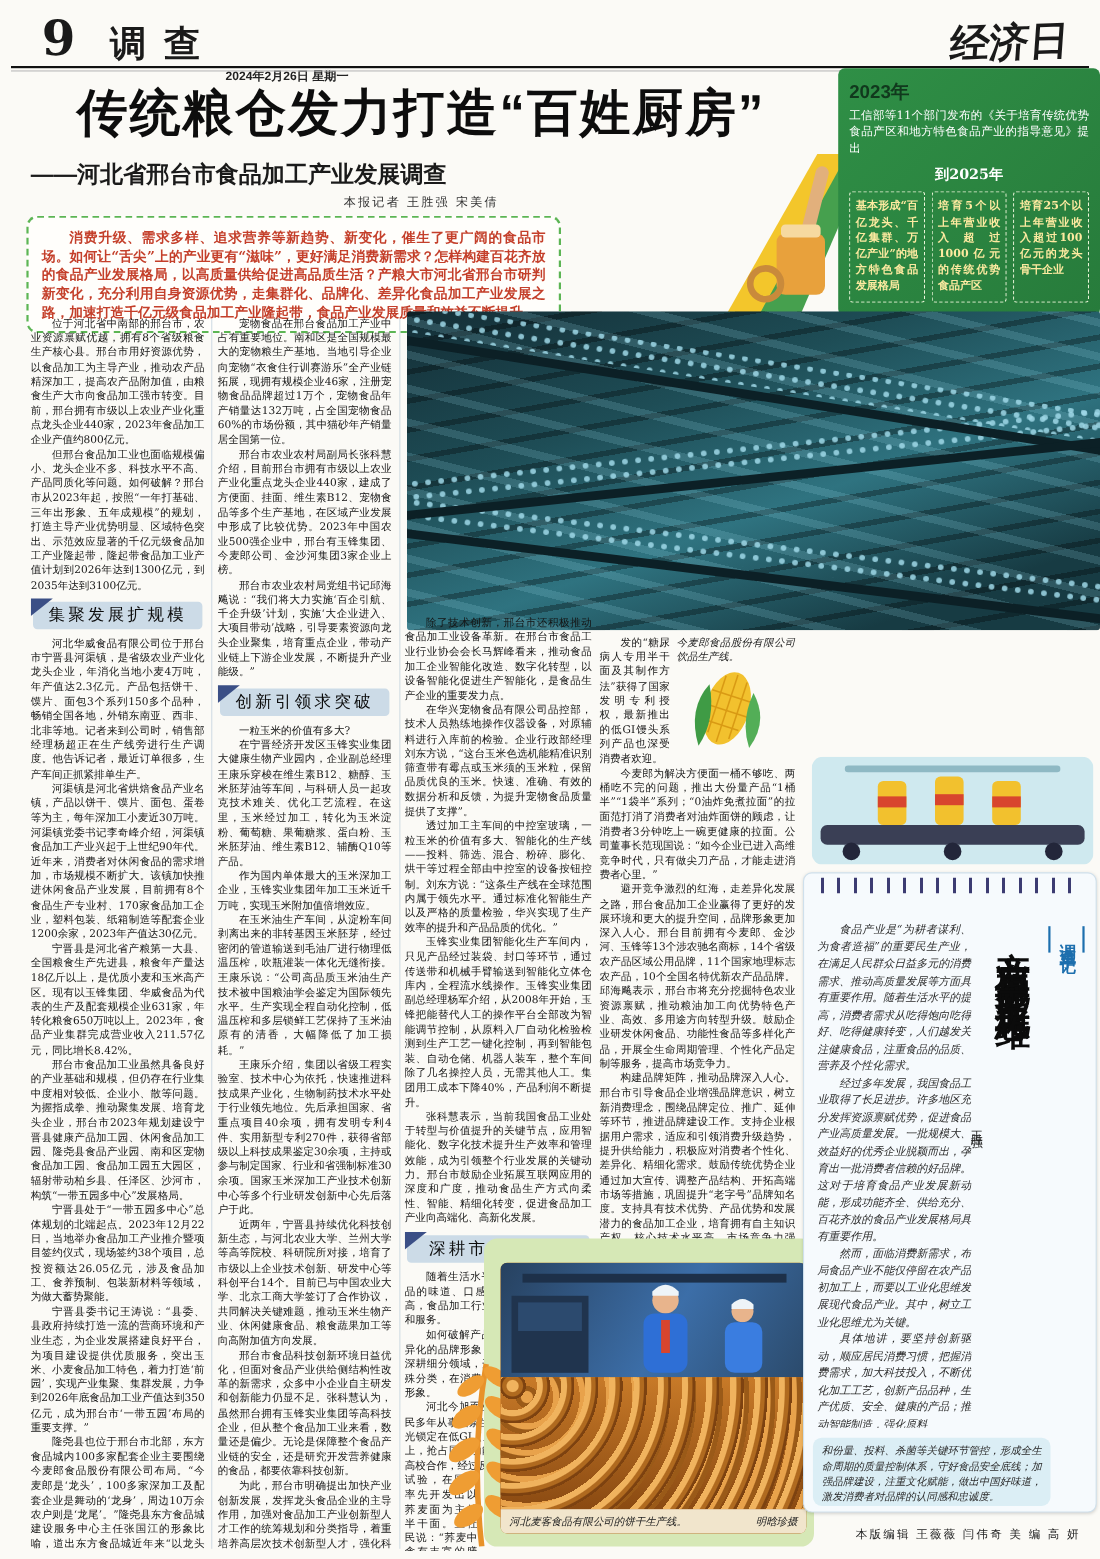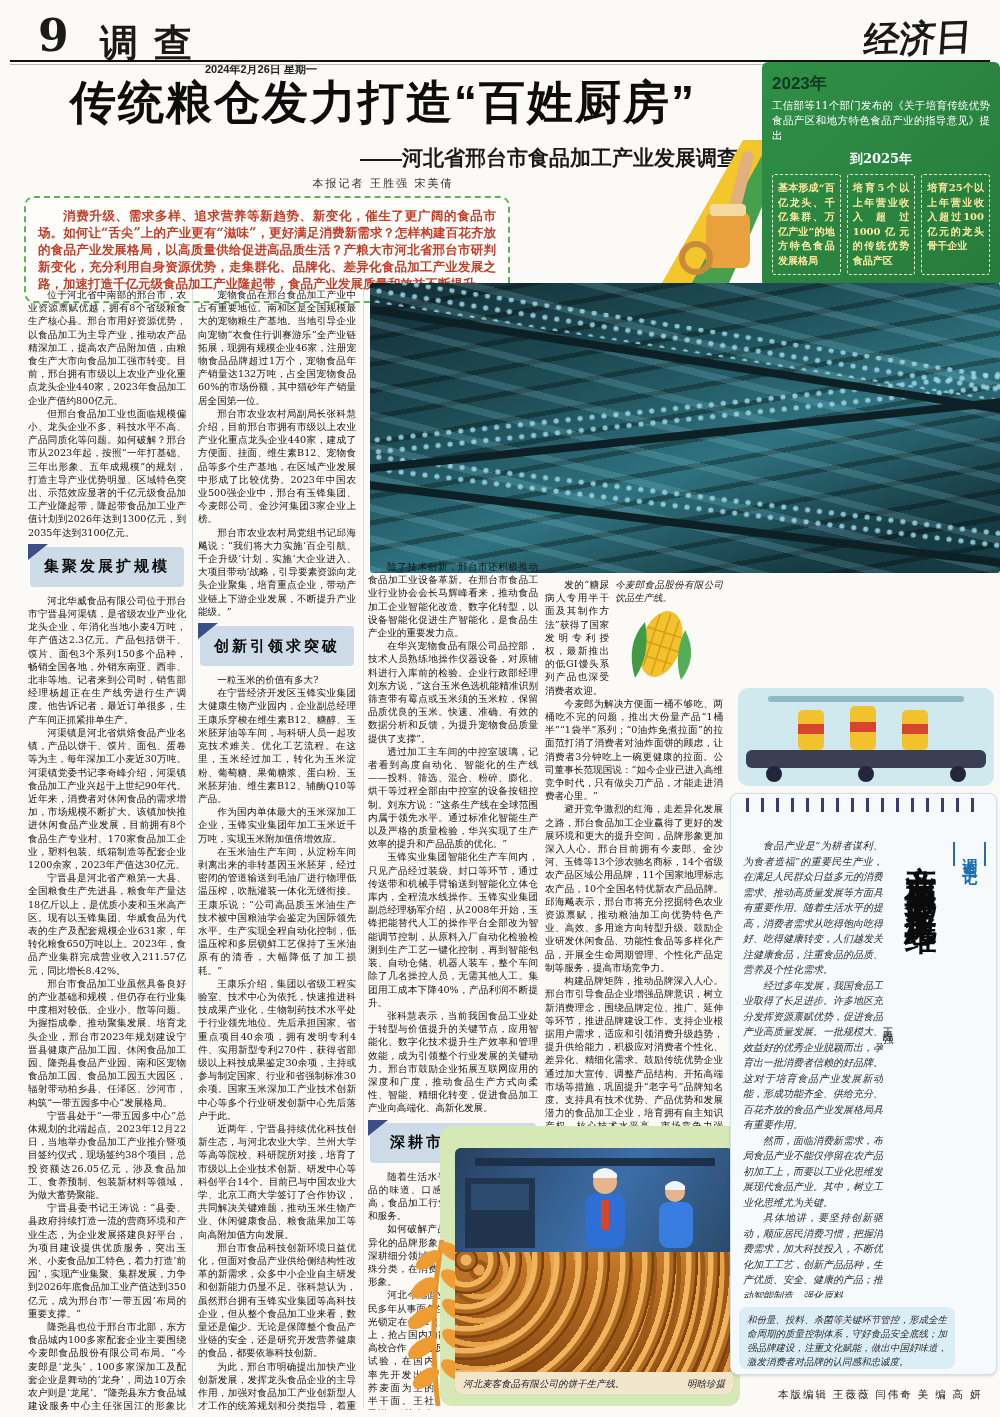--- a/index.html
+++ b/index.html
@@ -1,46 +1,46 @@
 <!DOCTYPE html>
 <html><head>
 <meta charset="utf-8">
 <style>
   html,body{margin:0;padding:0;}
   body{width:1000px;height:1417px;position:relative;background:#fbfaf6;
        font-family:"DejaVu Serif",serif;color:#1a1a1a;overflow:hidden;}
   .abs{position:absolute;}
-  .section-name{font-size:38px;font-weight:900;letter-spacing:16px;font-family:"Liberation Sans",sans-serif;}
+  .section-name{font-size:33px;font-weight:900;letter-spacing:16px;font-family:"Liberation Sans",sans-serif;}
   .date{font-size:11px;font-weight:700;font-family:"Liberation Sans",sans-serif;color:#222;}
   .masthead{font-size:36px;font-weight:900;font-family:"DejaVu Serif",serif;transform:rotate(-2deg) skewX(-6deg);}
   .rule-thick{height:2px;background:#111;}
   .rule-thin{height:1px;background:#b9b9b9;}
   
   .headline{font-size:46px;font-weight:900;letter-spacing:2px;text-align:center;font-family:"Liberation Sans",sans-serif;color:#0d0d0d;}
-  .dek{font-size:21px;font-weight:800;text-align:right;font-family:"Liberation Sans",sans-serif;}
+  .dek{font-size:21px;font-weight:800;text-align:left;font-family:"Liberation Sans",sans-serif;}
   .byline{font-size:11px;text-align:center;color:#333;letter-spacing:2px;}
   
   .lead-box{border:2px dashed #5cb554;border-radius:10px;background:#fffefb;
             padding:9px 12px;font-size:12.5px;line-height:17px;color:#c43f2a;
             text-align:justify;text-indent:2em;font-weight:600;}
   
   .info-panel{background:linear-gradient(135deg,#2f8f46,#277b3b);border-radius:6px;
               padding:10px 10px 12px;color:#fff;}
   .info-year{font-size:17px;font-weight:900;color:#11391d;font-family:"Liberation Sans",sans-serif;}
   .info-intro{font-size:10.5px;line-height:15px;margin-top:3px;text-align:justify;}
   .info-mile{font-size:13px;font-weight:800;text-align:center;margin:7px 0 6px;}
   .goals{display:flex;gap:6px;}
   .goal{flex:1;border:1px dashed #e9f4d7;border-radius:3px;padding:6px 5px;
         font-size:10px;font-weight:700;line-height:14.5px;color:#fdeaa0;text-align:justify;}
   
   .col{position:absolute;overflow:hidden;text-align:justify;}
   .para{font-size:9.6px;line-height:13.2px;margin:0;text-indent:2em;color:#141414;}
-  .sec-head{position:relative;background:#ccdbe7;border-radius:4px;height:40px;margin:8px 2px 7px 2px;
+  .sec-head{position:relative;background:#ccdbe7;border-radius:4px;height:25px;margin:8px 2px 7px 2px;
             display:flex;align-items:center;justify-content:center;
-            font-family:"Liberation Sans",sans-serif;font-weight:700;font-size:15px;letter-spacing:3px;color:#0c0c0c;}
+            font-family:"Liberation Sans",sans-serif;font-weight:400;font-size:15px;letter-spacing:3px;color:#0c0c0c;}
   .sec-head::before{content:"";position:absolute;left:-2px;top:-3px;width:0;height:0;
             border-top:16px solid #3b4f86;border-right:20px solid transparent;}
   .vline{width:1px;background:#d2dde4;}
   .wrap-narrow{width:66px;}
   .inset{float:right;width:108px;margin:0 0 4px 6px;}
   .photo-cap{font-size:9.5px;line-height:13px;color:#222;font-style:italic;text-indent:0;}
   
   .photo-main{background:
      repeating-linear-gradient(14deg,rgba(150,215,230,.18) 0 7px,rgba(0,0,0,0) 7px 30px),
      repeating-linear-gradient(-10deg,rgba(0,0,0,.30) 0 5px,rgba(0,0,0,0) 5px 26px),
@@ -164,21 +164,21 @@
       <p class="para" data-name="paragraph">近两年，宁晋县持续优化科技创新生态，与河北农业大学、兰州大学等高等院校、科研院所对接，培育了市级以上企业技术创新、研发中心等科创平台14个。目前已与中国农业大学、北京工商大学签订了合作协议，共同解决关键难题，推动玉米生物产业、休闲健康食品、粮食蔬果加工等向高附加值方向发展。</p>
       <p class="para" data-name="paragraph">邢台市食品科技创新环境日益优化，但面对食品产业供给侧结构性改革的新需求，众多中小企业自主研发和创新能力仍显不足。张科慧认为，虽然邢台拥有玉锋实业集团等高科技企业，但从整个食品加工业来看，数量还是偏少。无论是保障整个食品产业链的安全，还是研究开发营养健康的食品，都要依靠科技创新。</p>
       <p class="para" data-name="paragraph">为此，邢台市明确提出加快产业创新发展，发挥龙头食品企业的主导作用，加强对食品加工产业创新型人才工作的统筹规划和分类指导，着重培养高层次技术创新型人才，强化科技队伍建设。以食品加工产业集群、食品工业园区（基地）、食品强县为重点，加强食品技术研发、检测、物流、标准等公共服务平台建设，构建特色鲜明的产业服务支撑体系。</p>
     </div>
 </div>
 
 <div class="col" style="left:368px;top:560px;width:170px;height:850px;" data-name="body-column-3">
   <div data-name="column3-paragraphs">
       <p class="para" data-name="paragraph">除了技术创新，邢台市还积极推动食品加工业设备革新。在邢台市食品工业行业协会会长马辉峰看来，推动食品加工企业智能化改造、数字化转型，以设备智能化促进生产智能化，是食品生产企业的重要发力点。</p>
       <p class="para" data-name="paragraph">在华兴宠物食品有限公司品控部，技术人员熟练地操作仪器设备，对原辅料进行入库前的检验。企业行政部经理刘东方说，“这台玉米色选机能精准识别筛查带有霉点或玉米须的玉米粒，保留品质优良的玉米。快速、准确、有效的数据分析和反馈，为提升宠物食品质量提供了支撑”。</p>
-      <p class="para" data-name="paragraph">透过加工主车间的中控室玻璃，记者看到高度自动化、智能化的生产线——投料、筛选、混合、粉碎、膨化、烘干等过程全部由中控室的设备按钮控制。刘东方说：“这条生产线在全球范围内属于领先水平。通过标准化智能生产以及严格的质量检验，华兴实现了生产效率的提升和产品品质的优化。”</p>
+      <p class="para" data-name="paragraph">透过加工主车间的中控室玻璃，一粒玉米的价值有多大、智能化的生产线——投料、筛选、混合、粉碎、膨化、烘干等过程全部由中控室的设备按钮控制。刘东方说：“这条生产线在全球范围内属于领先水平。通过标准化智能生产以及严格的质量检验，华兴实现了生产效率的提升和产品品质的优化。”</p>
       <p class="para" data-name="paragraph">玉锋实业集团智能化生产车间内，只见产品经过装袋、封口等环节，通过传送带和机械手臂输送到智能化立体仓库内，全程流水线操作。玉锋实业集团副总经理杨军介绍，从2008年开始，玉锋把能替代人工的操作平台全部改为智能调节控制，从原料入厂自动化检验检测到生产工艺一键化控制，再到智能包装、自动仓储、机器人装车，整个车间除了几名操控人员，无需其他人工。集团用工成本下降40%，产品利润不断提升。</p>
       <p class="para" data-name="paragraph">张科慧表示，当前我国食品工业处于转型与价值提升的关键节点，应用智能化、数字化技术提升生产效率和管理效能，成为引领整个行业发展的关键动力。邢台市鼓励企业拓展互联网应用的深度和广度，推动食品生产方式向柔性、智能、精细化转变，促进食品加工产业向高端化、高新化发展。</p>
     </div>
   <div class="sec-head" data-name="section-header-3">深耕市场打品牌</div>
   <div data-name="column3-paragraphs">
       <p class="para" data-name="paragraph">随着生活水平的提高，消费者对食品的味道、口感、营养等要求越来越高，食品加工行业更加注重个性化生产和服务。</p>
       <p class="para" data-name="paragraph">如何破解产品同质化问题，塑造差异化的品牌形象？邢台给出的答案是：深耕细分领域，开发特色产品，打造特殊分类，在消费者心中逐渐构筑起品牌形象。</p>
       <p class="para" data-name="paragraph">河北今旭面业有限公司董事长王社民多年从事面条生产，2019年开始将目光锁定在低GI（血糖生成指数）控糖面上，抢占国内功能性食品新蓝海。他与高校合作，经过反复</p>
     </div>
   <p class="para wrap-narrow" style="text-indent:0;" data-name="column3-wrap-text">试验，在国内率先开发出以荞麦面为主的半干面。王社民说：“荞麦中含有丰富的膳食纤维和生物类黄酮、糖醇等成分，可以提高基础代谢，对控制血糖、血脂具有一定作用。”公司研</p>

